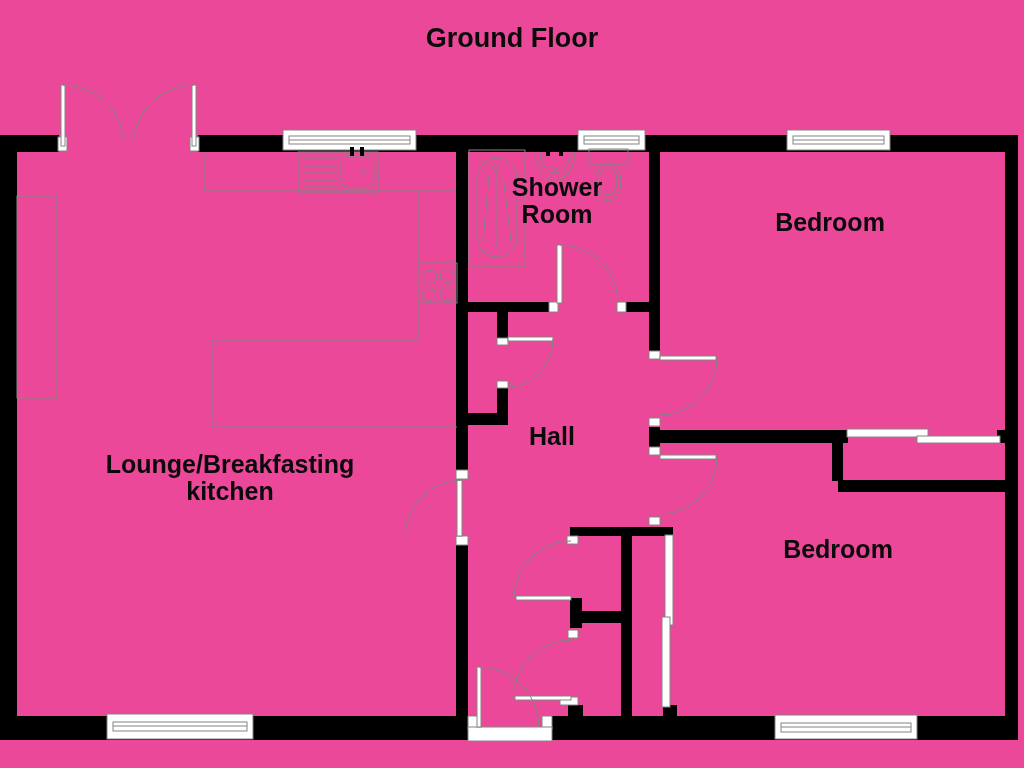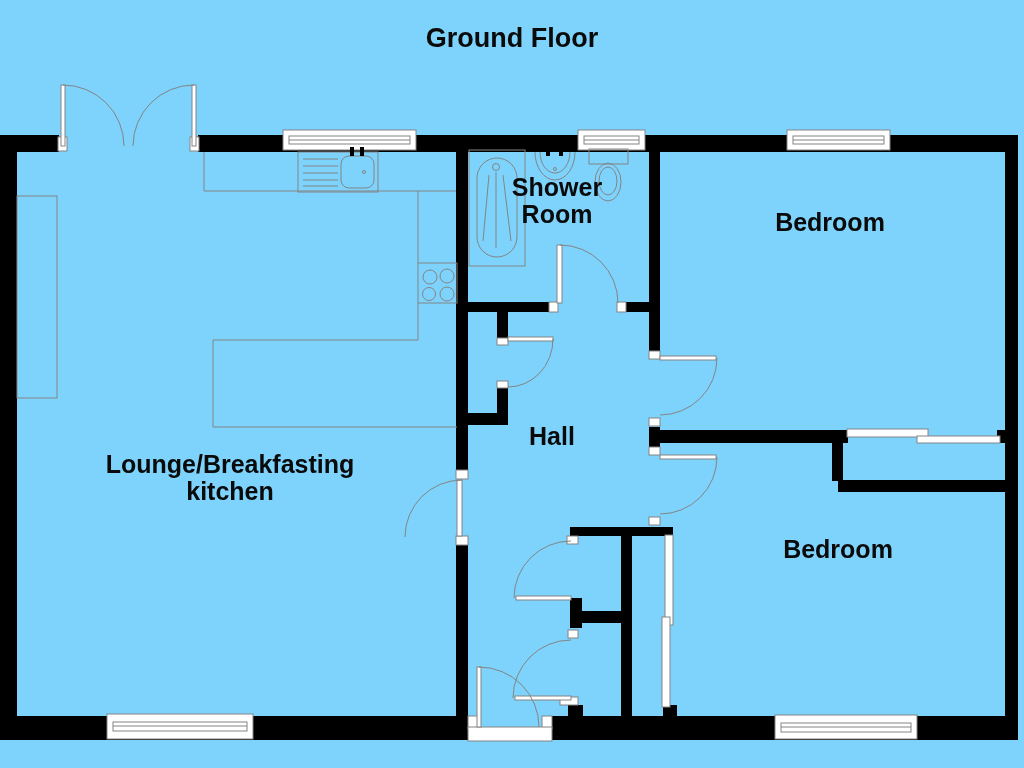--- a/index.html
+++ b/index.html
@@ -8,21 +8,21 @@
     background: #ffffff;
     width: 1024px;
     height: 768px;
     overflow: hidden;
     font-family: "Liberation Sans", sans-serif;
   }
   #plan-wrap {
     position: relative;
     width: 1024px;
     height: 768px;
-    background: #7dd3fc;
+    background: #ec4899;
   }
   svg { display: block; }
   .room-label {
     font-family: "Liberation Sans", "DejaVu Sans", sans-serif;
     font-weight: 700;
   }
   .title-label { font-size: 27px; }
   .label-25 { font-size: 25px; }
 </style>
 </head>

